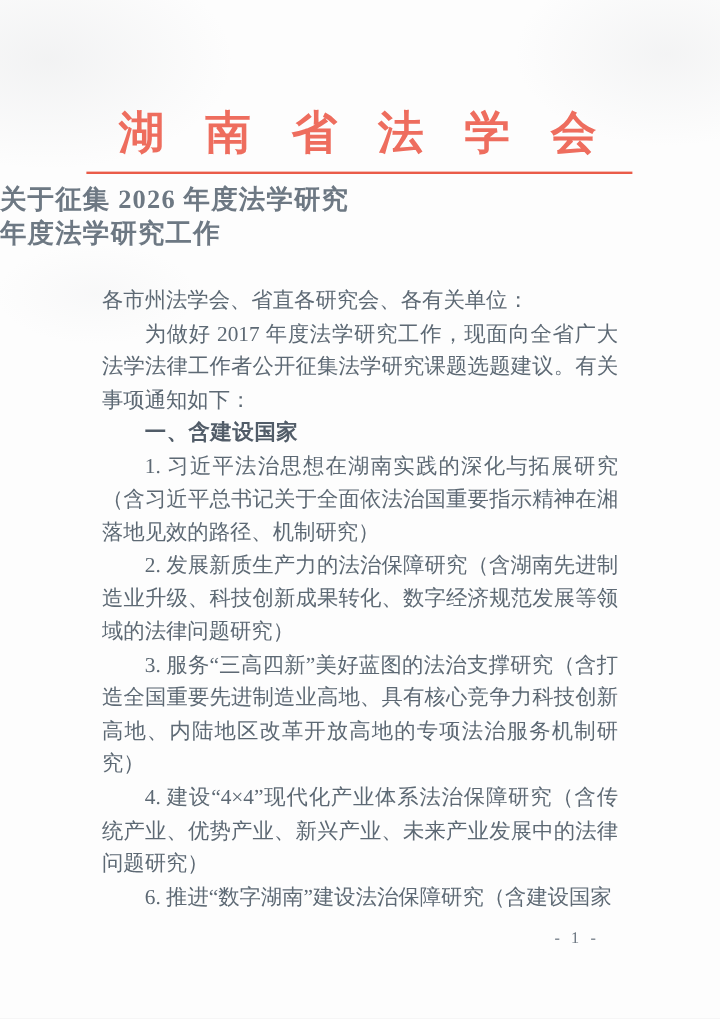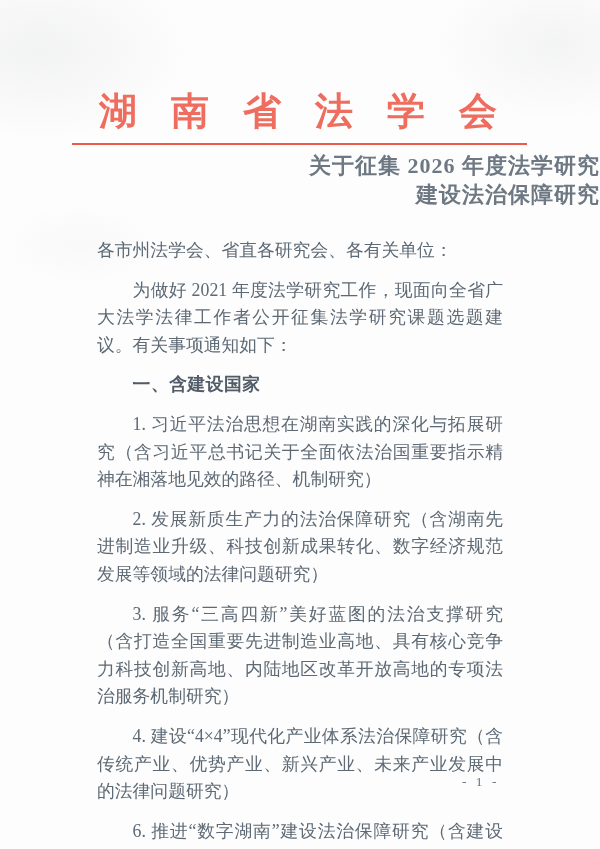--- a/index.html
+++ b/index.html
@@ -32,38 +32,38 @@
     white-space: nowrap;
   }
   .red-rule {
     margin: 9px 0 0 72px;
     width: 455px;
     height: 2px;
     background: #ea5c49;
   }
   .doc-title {
     margin-top: 6px;
-    text-align: right;
+    text-align: left;
     font-weight: bold;
     font-size: 22px;
     line-height: 29px;
     color: #6d7883;
     letter-spacing: 1px;
   }
   .body-text {
     margin-top: 28px;
     padding: 0 85px 0 85px;
     font-size: 17.8px;
     line-height: 27.6px;
     color: #5d6974;
     text-align: justify;
     text-justify: inter-ideograph;
   }
   .body-text p {
-    margin: 12px;
+    margin: 0;
     text-indent: 2em;
   }
   .body-text p.no-indent {
     text-indent: 0;
   }
   .body-text p.section-heading {
     font-family: "Liberation Sans", "DejaVu Sans", sans-serif;
     font-weight: bold;
     color: #515c68;
     letter-spacing: 0.5px;
@@ -81,26 +81,26 @@
 <body>
 
 <div class="page">
 
   <div class="org-name">湖南省法学会</div>
 
   <div class="red-rule"></div>
 
   <div class="doc-title">
     <div>关于征集 2026 年度法学研究</div>
-    <div>建设法治保障研究</div>
+    <div>年度法学研究工作</div>
   </div>
 
   <div class="body-text">
     <p class="no-indent">各市州法学会、省直各研究会、各有关单位：</p>
-    <p>为做好 2021 年度法学研究工作，现面向全省广大法学法律工作者公开征集法学研究课题选题建议。有关事项通知如下：</p>
+    <p>为做好 2017 年度法学研究工作，现面向全省广大法学法律工作者公开征集法学研究课题选题建议。有关事项通知如下：</p>
     <p class="section-heading">一、含建设国家</p>
     <p>1. 习近平法治思想在湖南实践的深化与拓展研究（含习近平总书记关于全面依法治国重要指示精神在湘落地见效的路径、机制研究）</p>
     <p>2. 发展新质生产力的法治保障研究（含湖南先进制造业升级、科技创新成果转化、数字经济规范发展等领域的法律问题研究）</p>
     <p>3. 服务“三高四新”美好蓝图的法治支撑研究（含打造全国重要先进制造业高地、具有核心竞争力科技创新高地、内陆地区改革开放高地的专项法治服务机制研究）</p>
     <p>4. 建设“4×4”现代化产业体系法治保障研究（含传统产业、优势产业、新兴产业、未来产业发展中的法律问题研究）</p>
     <p>6. 推进“数字湖南”建设法治保障研究（含建设国家</p>
   </div>
 
   <div class="page-number">- 1 -</div>
 

